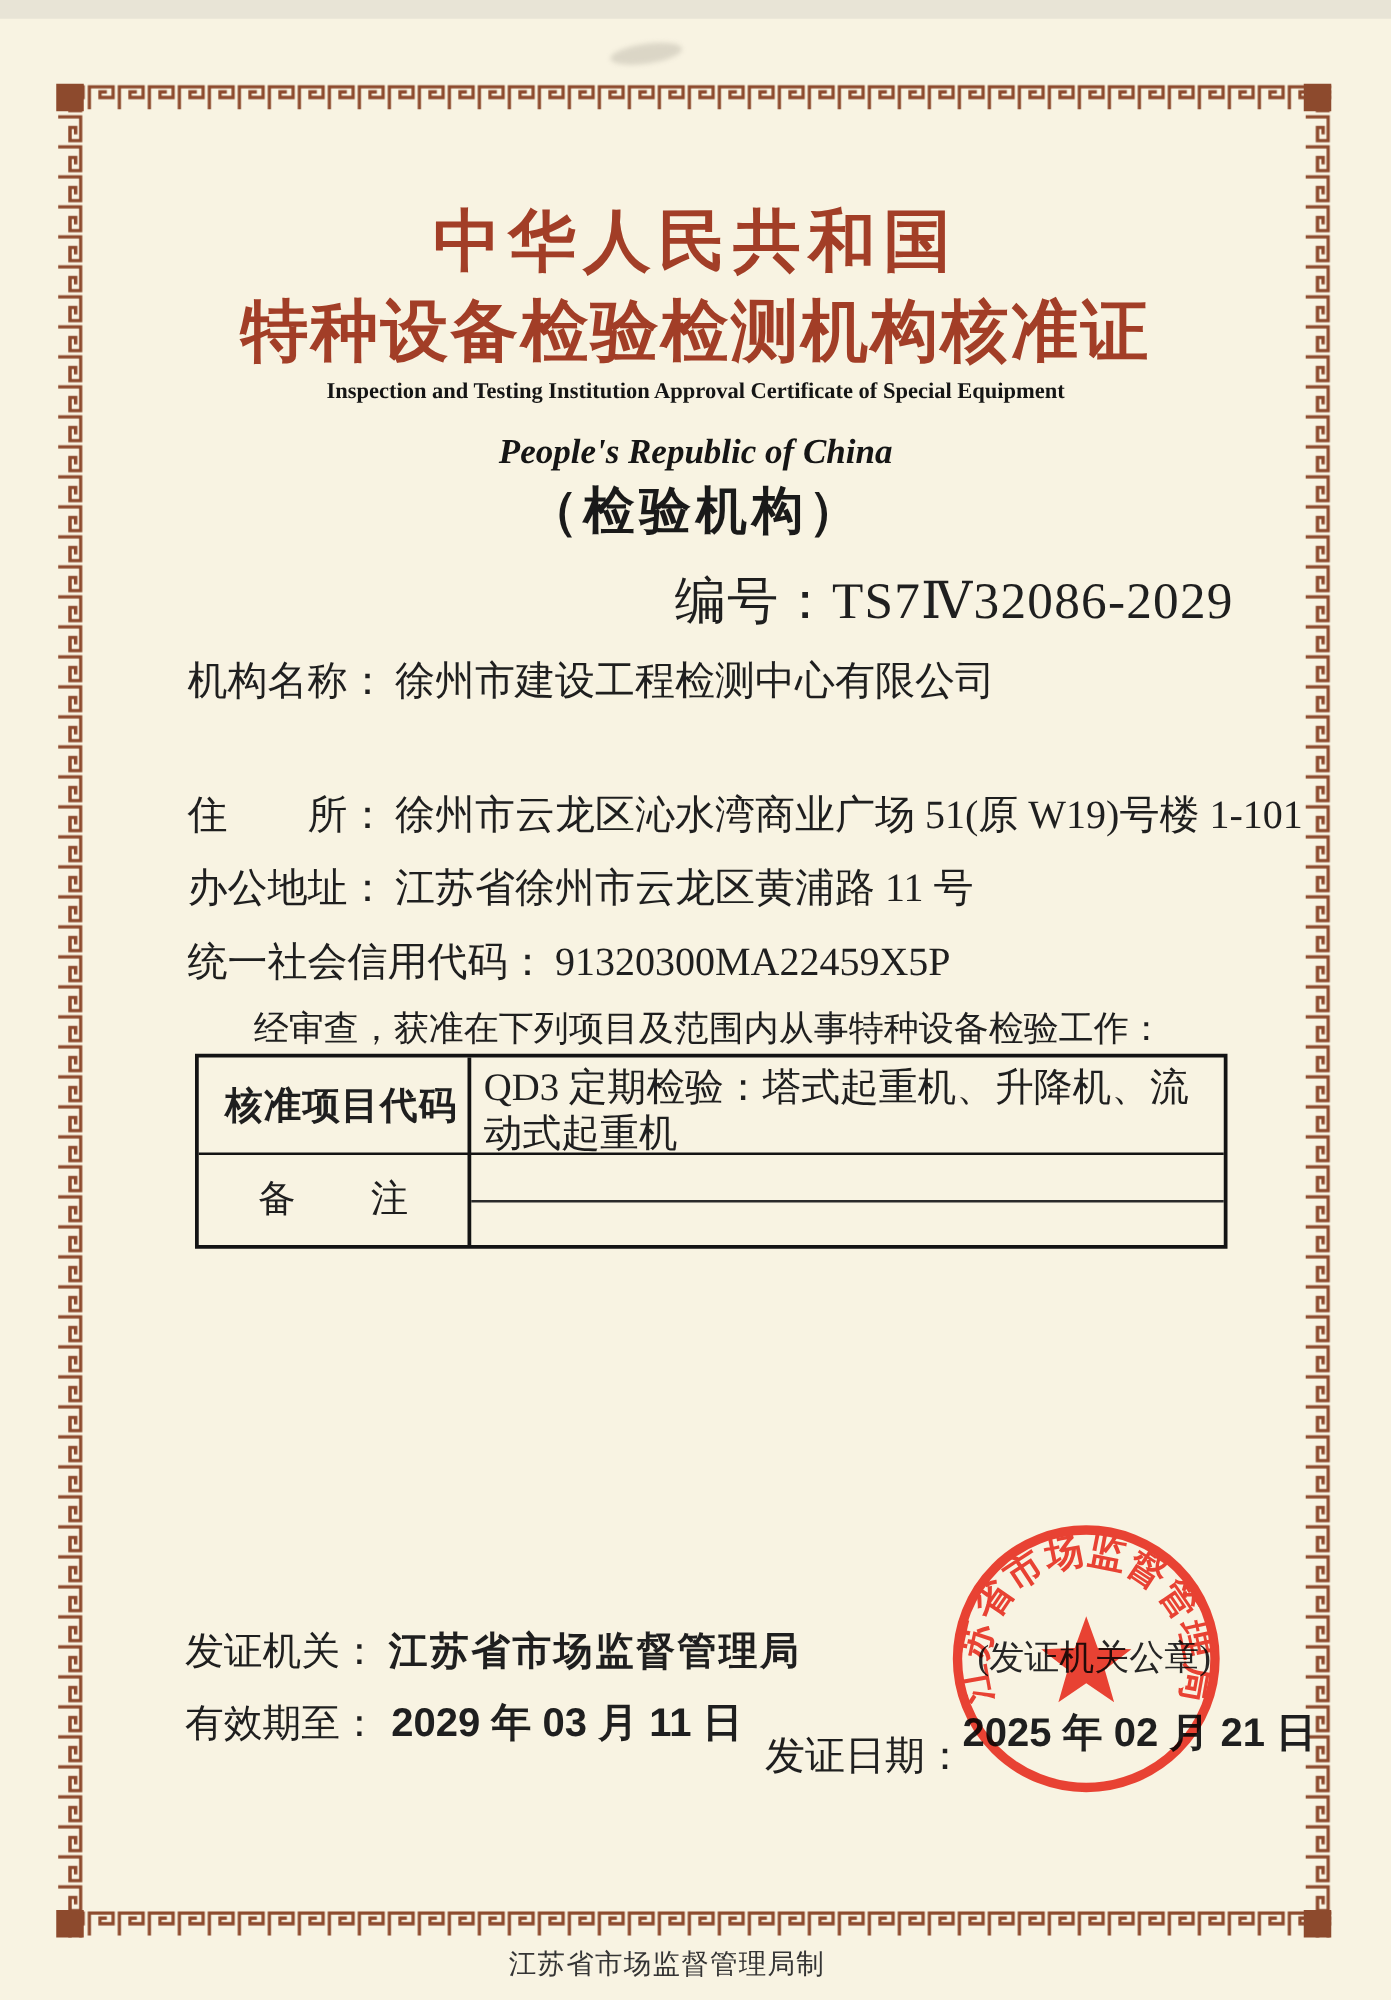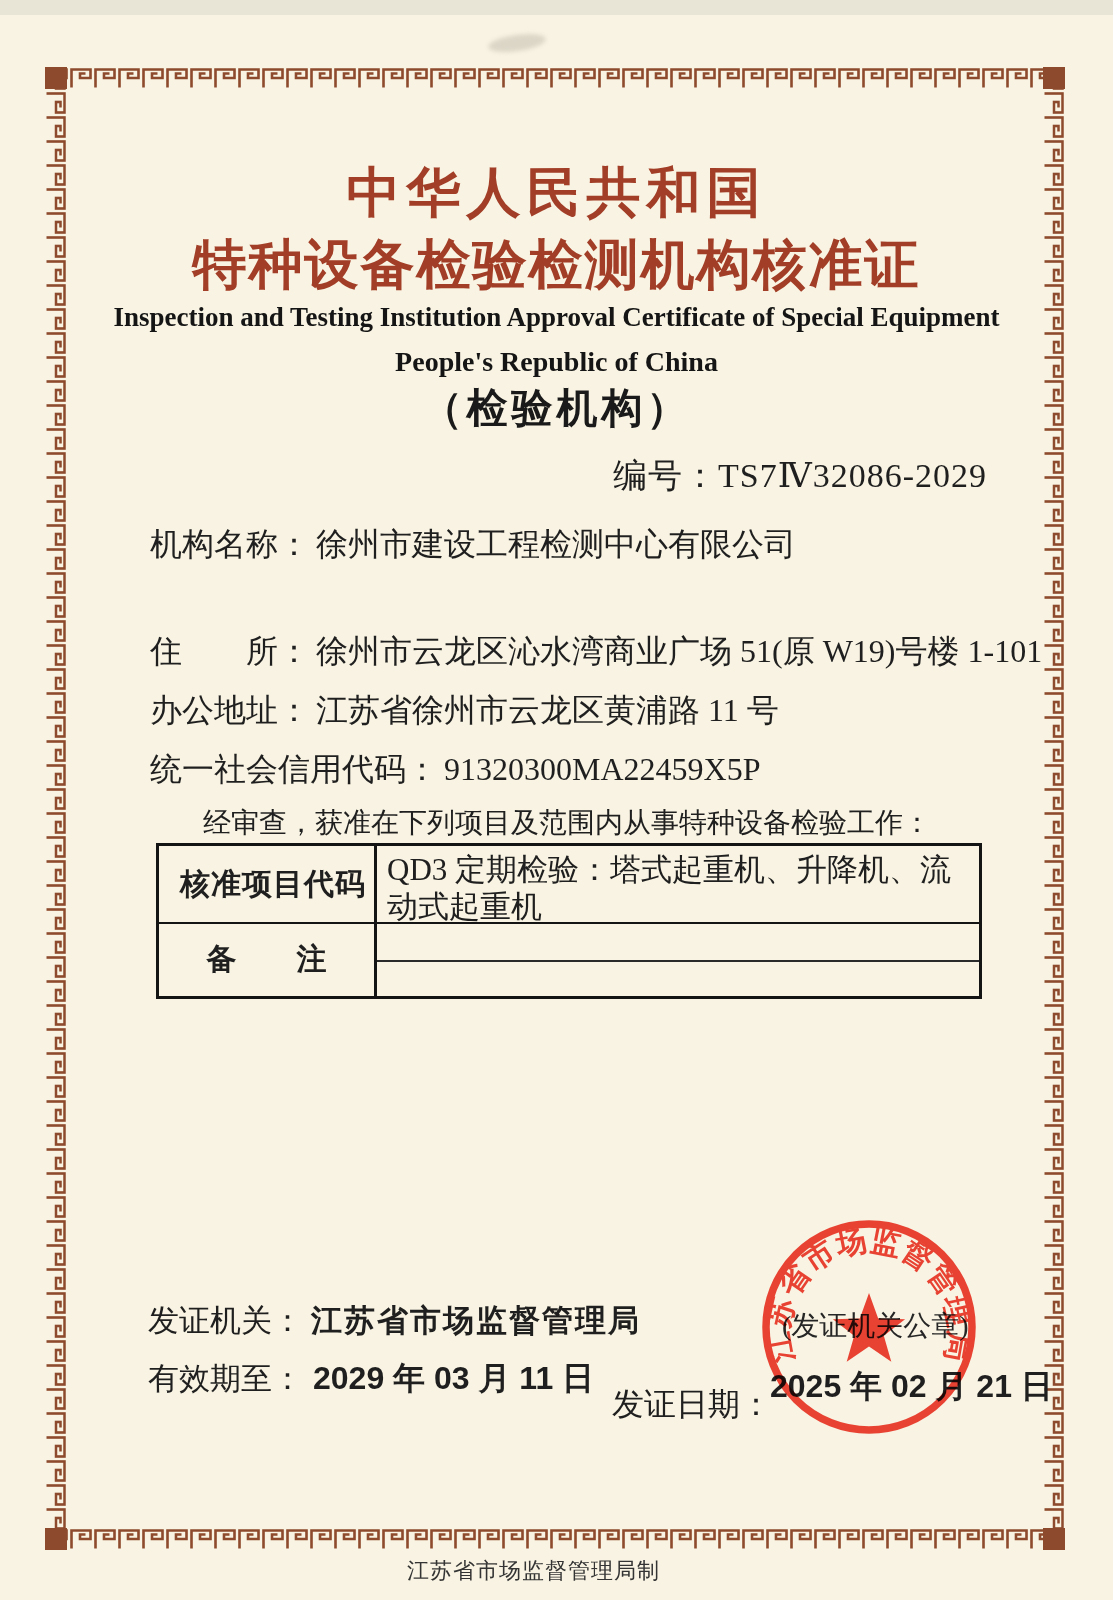--- a/index.html
+++ b/index.html
@@ -12,45 +12,44 @@
   }
   .abs{position:absolute;}
   .center{left:0;width:100%;text-align:center;}
   .smudge{
     left:488px; top:20px; width:58px; height:16px;
     background:#b9b4a6; opacity:.45; filter:blur(2px);
     border-radius:50%; transform:rotate(-8deg);
   }
   .title-cn1{top:142px; font-size:54px; font-weight:700; letter-spacing:6px; color:#a23e27;}
   .title-cn2{top:214px; font-size:54px; font-weight:700; letter-spacing:2px; color:#a23e27;}
-  .title-en1{top:287px; font-size:27px; font-weight:700; color:#151515;}
-  .title-en2{top:331px; font-size:28px; font-weight:700; color:#151515;}
+  .title-en1{top:287px; font-size:18px; font-weight:700; color:#151515;}
+  .title-en2{top:331px; font-size:28px; font-weight:700; color:#151515;font-style:italic;}
   .org-type{top:366px; font-size:41px; font-weight:600; letter-spacing:4px; color:#1a1a1a;}
-  .cert-no{top:438px; right:126px; font-size:34px; letter-spacing:1px;}
+  .cert-no{top:438px; right:126px; font-size:41px; letter-spacing:1px;}
   .field{left:150px; font-size:32px; white-space:nowrap;}
   .field .val{margin-left:6px;}
   .f0{top:508px;} .f1{top:556px;} .f2{top:615px;} .f3{top:674px;} .f4{top:733px;}
   .intro{left:203px; top:789px; font-size:28px;}
   .apv-table{
     left:156px; top:828px; width:820px; height:150px;
     border:3px solid #141414; background:transparent;
   }
   .t-colline{left:215px; top:0; width:2.5px; height:100%; background:#141414;}
   .t-rowline{left:0; top:76px; width:100%; height:2px; background:#141414;}
   .t-subline{left:218px; top:114px; right:0; height:2px; background:#2a2a2a;}
   .t-cell-label1{
     left:0; top:0; width:228px; height:76px;
     display:flex; align-items:center; justify-content:center;
     font-size:30px; font-weight:700; letter-spacing:1px;
   }
   .t-cell-label2{
     left:0; top:78px; width:215px; height:70px;
     display:flex; align-items:center; justify-content:center;
     font-size:30px;
-    font-weight:bold;
   }
   .t-cell-value{
     left:228px; top:5px; width:582px;
     font-size:31px; line-height:37px;
   }
   .issuer{left:148px; top:1285px; font-size:31px;}
   .issuer .val{font-weight:700; letter-spacing:2px; margin-left:8px;}
   .valid{left:148px; top:1342px; font-size:31px;}
   .valid .val{
     font-family:"Liberation Sans","DejaVu Sans",sans-serif;

